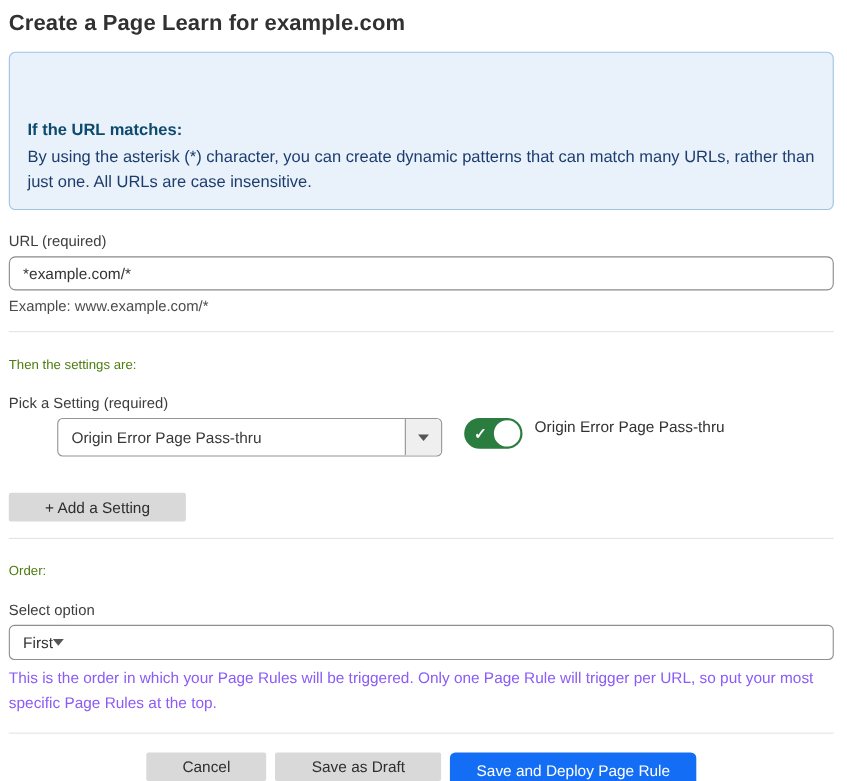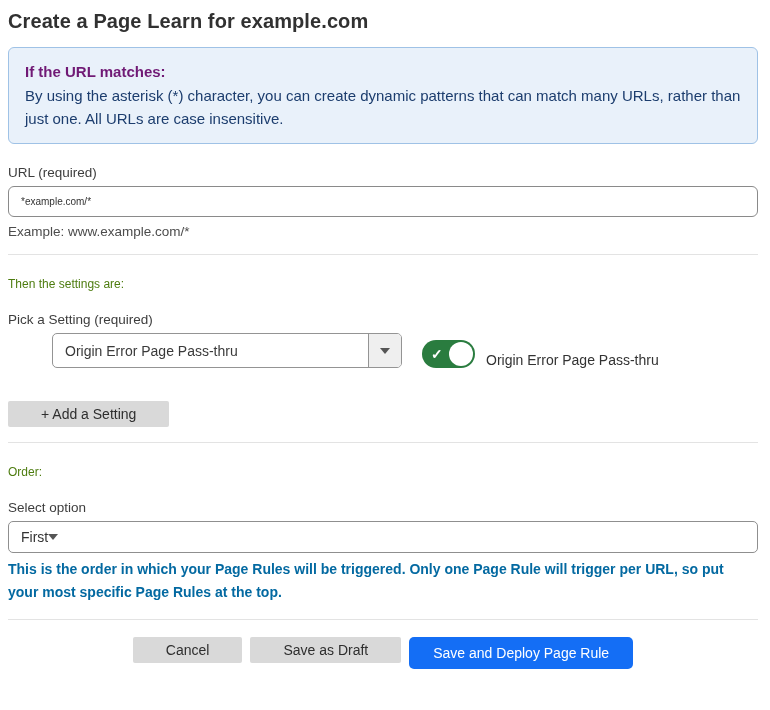--- a/index.html
+++ b/index.html
@@ -20,40 +20,40 @@
   .info-box {
     margin-top: 14px;
     background: #e9f1fa;
     border: 1px solid #9fc2e6;
     border-radius: 6px;
     padding: 12px 16px 13px 16px;
     color: #1c3d6e;
     font-size: 15px;
     line-height: 23px;
   }
-  .info-heading { font-weight: 700; color: #701a75; }
+  .info-heading { font-weight: 700; color: #0c4a6e; margin-top: 47px; }
   .info-body { margin-top: 1px; }
   .info-link { color: #2563c9; text-decoration: underline; cursor: pointer; }
   .info-link-suffix { color: #1c3d6e; }
 
   .field-label {
     display: block;
     margin-top: 21px;
     font-size: 13.5px;
     color: #3d3d3d;
   }
   input.url-input {
     display: block;
     margin-top: 6px;
     width: 100%;
     height: 31px;
     border: 1px solid #8a8a8a;
     border-radius: 6px;
     padding: 0 12px;
-    font-size: 10px;
+    font-size: 14px;
     color: #333333;
     font-family: inherit;
     background: #ffffff;
   }
   .helper-text {
     margin-top: 7px;
     font-size: 13.5px;
     color: #4c4c4c;
   }
 
@@ -65,21 +65,21 @@
 
   h2.section-heading {
     font-size: 12px;
     font-weight: 400;
     color: #4d7c0f;
     margin: 22px 0 0 0;
   }
 
   .setting-row {
     display: flex;
-    align-items: flex-end;
+    align-items: flex-start;
     margin-top: 6px;
     padding-left: 44px;
   }
   .dropdown {
     width: 350px;
     height: 35px;
     border: 1px solid #949494;
     border-radius: 5px;
     background: #ffffff;
     display: flex;
@@ -167,24 +167,23 @@
     display: flex;
     align-items: center;
     padding: 0 14px 0 12px;
     font-size: 14px;
     color: #333333;
     cursor: pointer;
   }
   .order-helper {
     margin: 5px 0 0 0;
     font-size: 14px;
-    color: #0369a1;
+    color: #8b5cf6;
     line-height: 23px;
     max-width: 745px;
-    font-weight: bold;
   }
 
   .footer-divider { margin-top: 21px; }
   .footer {
     display: flex;
     gap: 8px;
     margin-top: 17px;
     justify-content: center;
   }
   .blue-btn {

